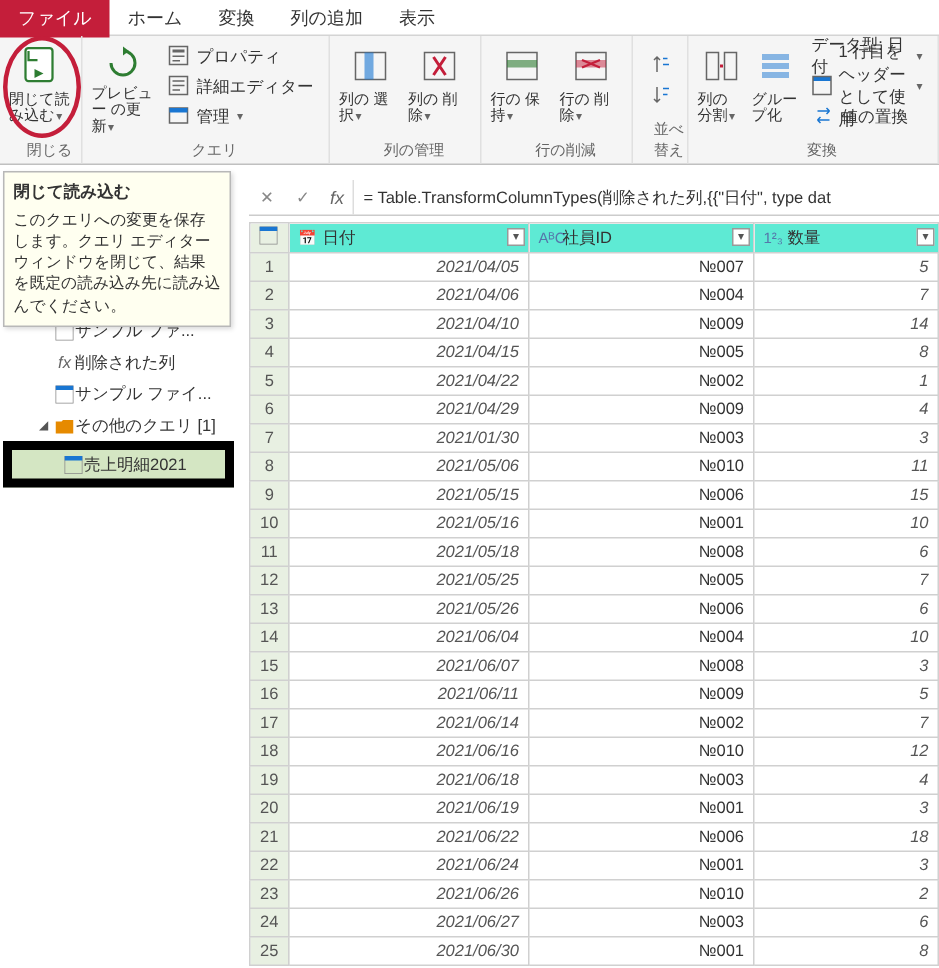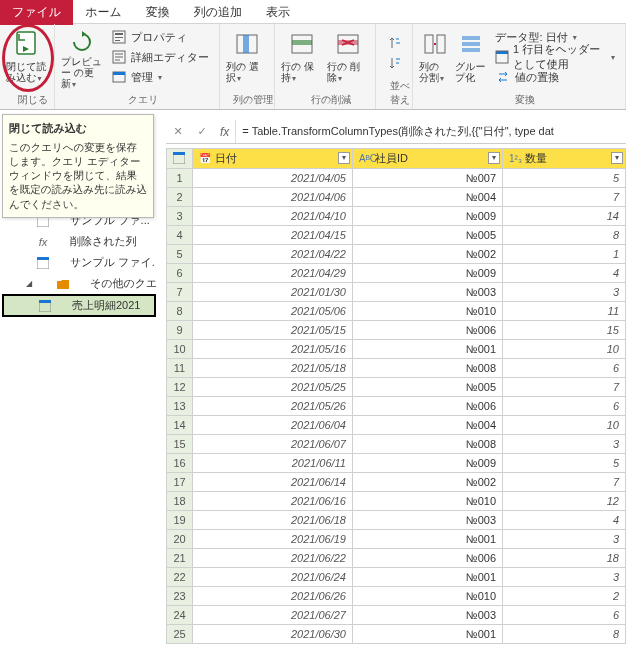--- a/index.html
+++ b/index.html
@@ -25,36 +25,36 @@
 
 .circled { position: relative; }
 .circled::after { content: ""; position: absolute; left: -4px; top: -2px; width: 46px; height: 62px; border: 3px solid #c41e3a; border-radius: 50%; pointer-events: none; }
 
 
 .tooltip { position: absolute; left: 2px; top: 114px; width: 152px; background: #fffff0; border: 1px solid #b8b8b8; padding: 6px; font-size: 10.5px; line-height: 1.35; box-shadow: 1px 1px 3px rgba(0,0,0,0.15); z-index: 100; }
 .tooltip-title { font-weight: bold; margin-bottom: 4px; font-size: 11px; }
 
 
 .query-panel { position: absolute; left: 2px; top: 210px; width: 154px; font-size: 11px; }
-.query-item { display: flex; align-items: center; gap: 20px; padding: 3px 4px 3px 20px; cursor: pointer; white-space: nowrap; overflow: hidden; }
+.query-item { display: flex; align-items: center; gap: 0; padding: 3px 4px 3px 20px; cursor: pointer; white-space: nowrap; overflow: hidden; }
 .query-item.indent { padding-left: 34px; }
-.query-item.sel { background: #d4e6c3; border: 2px solid #000000; padding-top: 2px; padding-bottom: 2px; }
+.query-item.sel { background: #d4e6c3; border: 6px solid #000000; padding-top: 2px; padding-bottom: 2px; }
 .query-item .ico { width: 14px; height: 14px; display: inline-flex; align-items: center; justify-content: center; flex: 0 0 14px; }
 
 
 .formula-bar { position: absolute; left: 166px; top: 120px; right: 0; height: 24px; display: flex; align-items: center; border-bottom: 1px solid #ccc; }
 .fb-btn { width: 24px; height: 24px; display: flex; align-items: center; justify-content: center; color: #888; cursor: pointer; }
 .fb-fx { font-style: italic; font-size: 12px; color: #666; padding: 0 6px; border-right: 1px solid #ddd; height: 100%; display: flex; align-items: center; }
 .fb-formula { flex: 1; padding: 0 6px; font-size: 11px; white-space: nowrap; overflow: hidden; }
 
 
 .grid { position: absolute; left: 166px; top: 148px; right: 0; bottom: 0; overflow: hidden; }
 .grid table { border-collapse: collapse; width: 100%; }
 .grid th, .grid td { border: 1px solid #d0d0d0; font-size: 11px; padding: 2px 6px; height: 19px; }
-.grid th { background: #fde047; font-weight: normal; text-align: left; position: relative; }
+.grid th { background: #5eead4; font-weight: normal; text-align: left; position: relative; }
 .grid th.corner { background: #e8f0e2; width: 26px; }
 .grid th .dd { position: absolute; right: 2px; top: 3px; width: 12px; height: 12px; border: 1px solid #999; background: #fff; font-size: 8px; line-height: 10px; text-align: center; color: #555; }
 .grid th .type-ico { display: inline-block; width: 14px; font-size: 10px; color: #57a; margin-right: 2px; }
 .grid td.rownum { background: #e8f0e2; text-align: center; color: #555; width: 26px; }
 .grid td.date { text-align: right; font-style: italic; color: #555; width: 160px; }
 .grid td.emp { text-align: right; width: 150px; }
 .grid td.qty { text-align: right; font-style: italic; color: #555; }
 
 
 .svg-green { fill: #2e7d32; }
@@ -146,20 +146,30 @@
     <div class="ribbon-row">
       <div class="ribbon-btn-large">
         <span class="icon">
             <svg width="24" height="24" viewBox="0 0 24 24">
               <rect x="2" y="3" width="20" height="18" fill="none" stroke="#666"></rect>
               <rect x="8" y="3" width="6" height="18" class="svg-blue" opacity="0.6"></rect>
             </svg>
           </span>
         <span class="lbl caret">列の
 選択</span>
+      </div>
+      <div class="ribbon-btn-large">
+        <span class="icon">
+            <svg width="24" height="24" viewBox="0 0 24 24">
+              <rect x="2" y="3" width="20" height="18" fill="none" stroke="#666"></rect>
+              <path d="M8 6 L16 18 M16 6 L8 18" stroke="#c41e3a" stroke-width="2"></path>
+            </svg>
+          </span>
+        <span class="lbl caret">列の
+削除</span>
       </div>
     </div>
     <div class="ribbon-group-label">列の管理</div>
   </div>
 
   <div class="ribbon-group">
     <div class="ribbon-row">
       <div class="ribbon-btn-large">
         <span class="icon">
             <svg width="24" height="24" viewBox="0 0 24 24">

